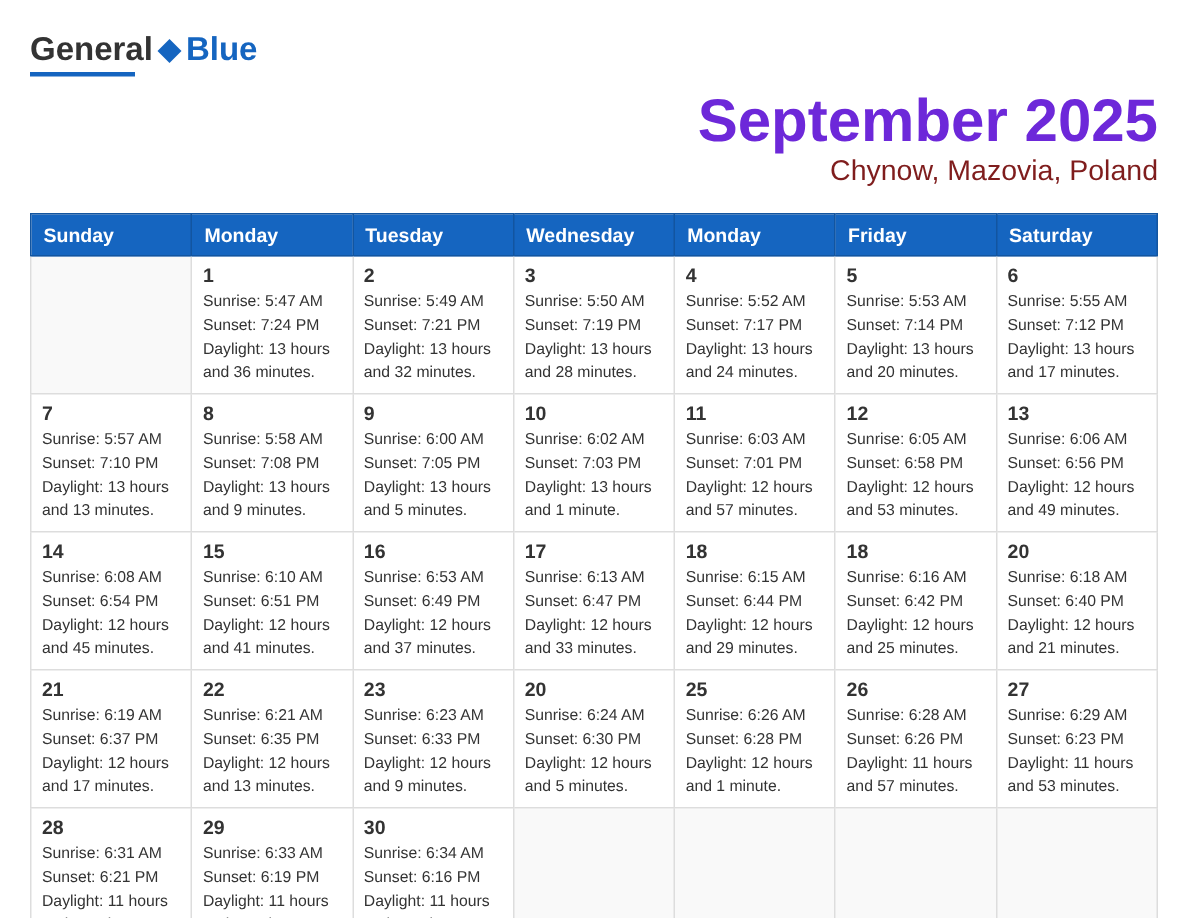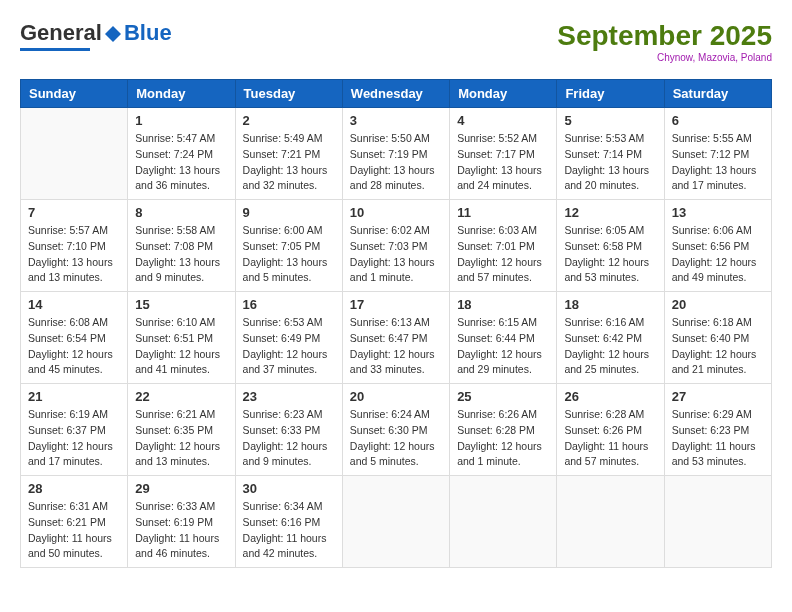--- a/index.html
+++ b/index.html
@@ -30,27 +30,28 @@
     .logo-underline {
       width: 70px;
       height: 3px;
       background: #1565C0;
       margin-top: 2px;
     }
     .title-section {
       text-align: right;
     }
     .month-title {
-      font-size: 28px;
+      font-size: 40px;
       font-weight: bold;
-      color: #4d7c0f;
+      color: #6d28d9;
+      margin-top: 39px;
     }
     .location {
-      font-size: 10px;
-      color: #a21caf;
+      font-size: 19px;
+      color: #7f1d1d;
     }
     .calendar {
       width: 100%;
       border-collapse: collapse;
       border: 1px solid #f9a8d4;
     }
     .calendar th {
       background: #1565C0;
       color: #fff;
       font-size: 13px;

